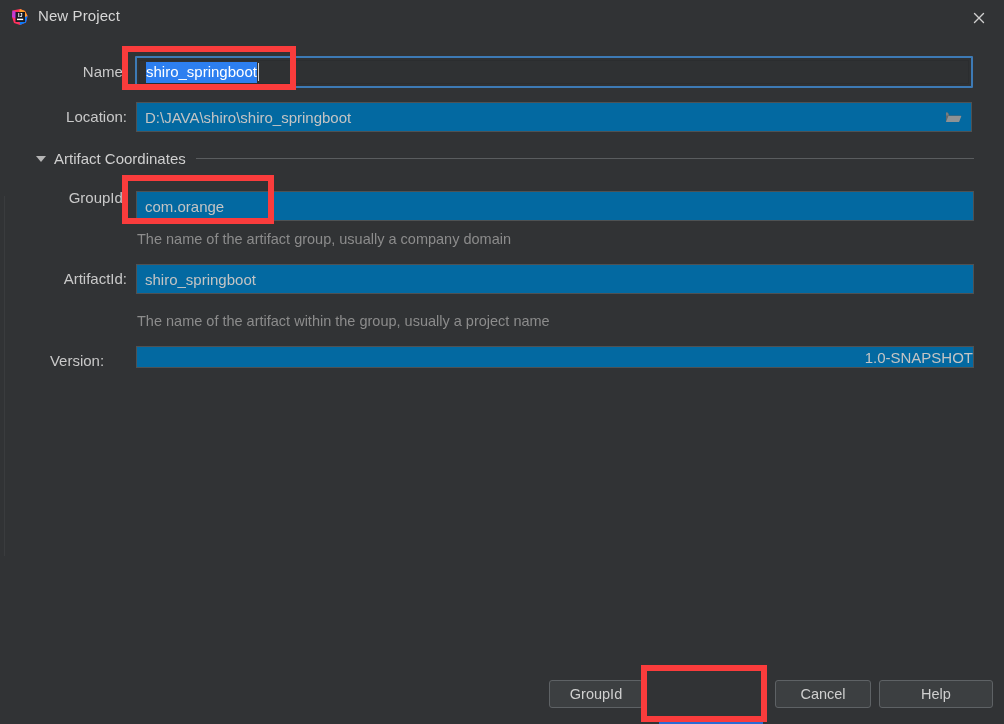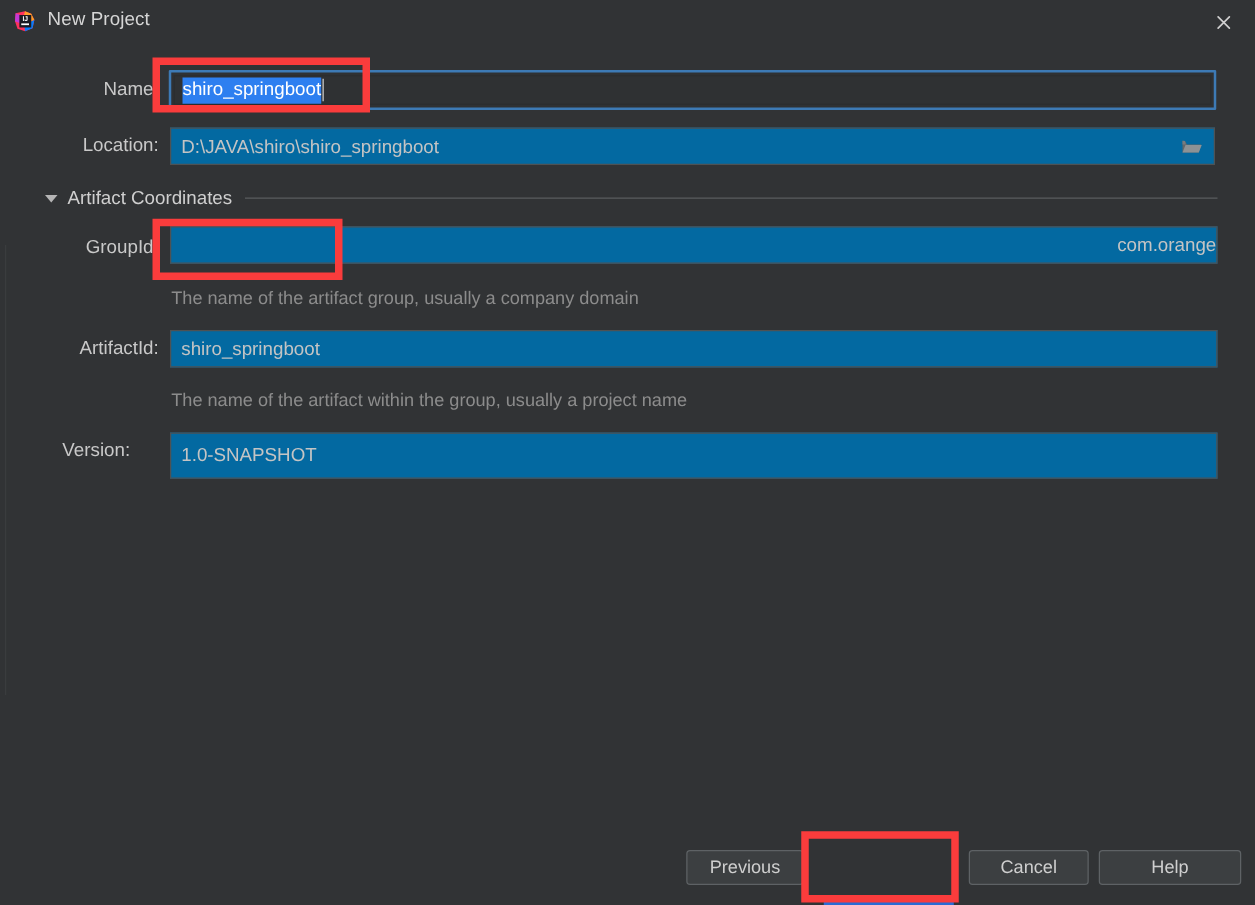--- a/index.html
+++ b/index.html
@@ -247,41 +247,41 @@
   </div>
 
   <div class="section-header">
     <span class="triangle"></span>
     <span class="section-title">Artifact Coordinates</span>
     <span class="section-rule"></span>
   </div>
 
   <div class="label" style="left:27px; top:189px; width:100px;">GroupId:</div>
 
-  <div class="field" style="left:136px; top:181px; width:838px; height:30px;justify-content:flex-end;">
+  <div class="field" style="left:136px; top:191px; width:838px; height:30px;">
     <span>com.orange</span>
   </div>
 
   <div class="hint" style="left:137px; top:231px;">The name of the artifact group, usually a company domain</div>
 
   <div class="label" style="left:17px; top:270px; width:110px;">ArtifactId:</div>
 
   <div class="field" style="left:136px; top:264px; width:838px; height:30px;">
     <span>shiro_springboot</span>
   </div>
 
   <div class="hint" style="left:137px; top:313px;">The name of the artifact within the group, usually a project name</div>
 
   <div class="label" style="left:27px; top:352px; width:100px;text-align:center;">Version:</div>
 
-  <div class="field" style="left:136px; top:346px; width:838px; height:37px;">
+  <div class="field" style="left:136px; top:346px; width:838px; height:22px;justify-content:flex-end;">
     <span>1.0-SNAPSHOT</span>
   </div>
 
-  <div class="btn" style="left:549px; top:680px; width:94px;">Previous</div>
+  <div class="btn" style="left:549px; top:680px; width:94px;">GroupId</div>
 
   <div class="btn primary" style="left:659px; top:678px; width:104px; height:31px;margin-top:41px;">Finish</div>
 
   <div class="btn" style="left:775px; top:680px; width:96px;">Cancel</div>
 
   <div class="btn" style="left:879px; top:680px; width:114px;">Help</div>
 
   <div class="redbox" style="left:122px; top:46px; width:174px; height:44px;"></div>
 
   <div class="redbox" style="left:122px; top:175px; width:152px; height:49px;"></div>

